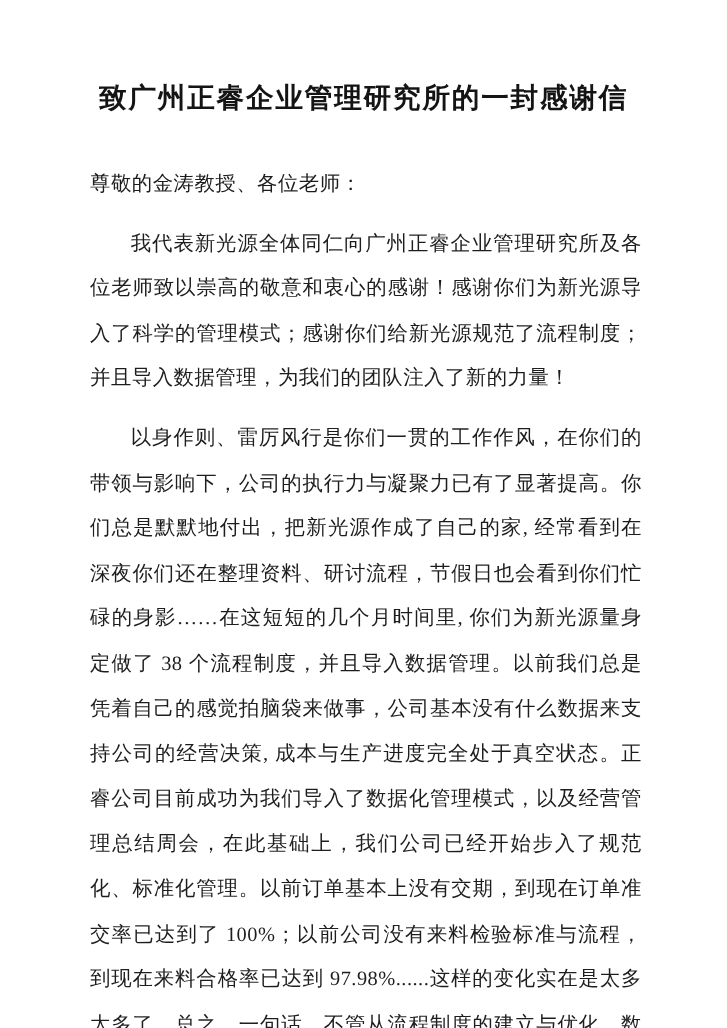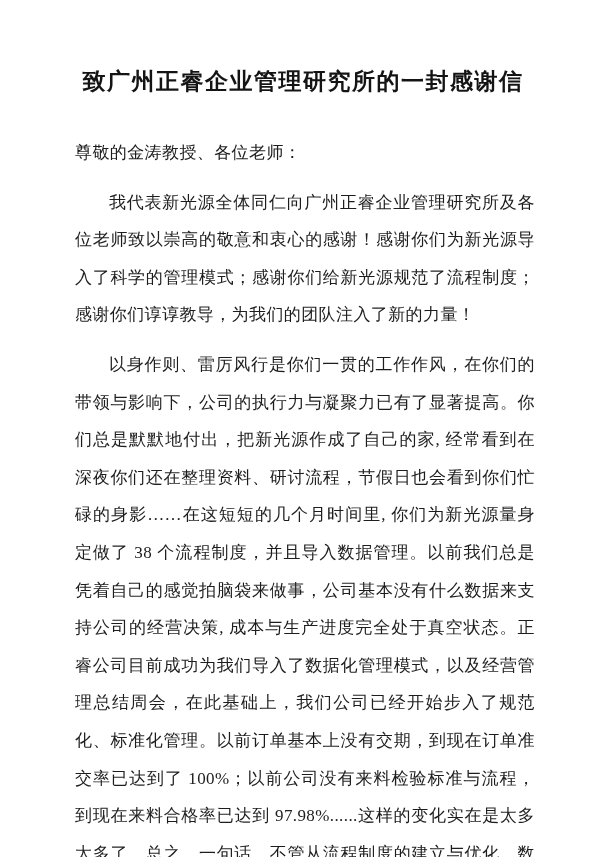--- a/index.html
+++ b/index.html
@@ -47,19 +47,19 @@
 
 <div class="page">
 
   <h1 class="title">致广州正睿企业管理研究所的一封感谢信</h1>
 
   <div class="letter-body">
 
     <p>尊敬的金涛教授、各位老师：</p>
 
 
-    <p class="indent">我代表新光源全体同仁向广州正睿企业管理研究所及各位老师致以崇高的敬意和衷心的感谢！感谢你们为新光源导入了科学的管理模式；感谢你们给新光源规范了流程制度；感谢你们谆谆教导，为我们的团队注入了新的力量！</p>
+    <p class="indent">我代表新光源全体同仁向广州正睿企业管理研究所及各位老师致以崇高的敬意和衷心的感谢！感谢你们为新光源导入了科学的管理模式；感谢你们给新光源规范了流程制度；并且导入数据管理，为我们的团队注入了新的力量！</p>
 
     <p class="indent">以身作则、雷厉风行是你们一贯的工作作风，在你们的带领与影响下，公司的执行力与凝聚力已有了显著提高。你们总是默默地付出，把新光源作成了自己的家, 经常看到在深夜你们还在整理资料、研讨流程，节假日也会看到你们忙碌的身影……在这短短的几个月时间里, 你们为新光源量身定做了 38 个流程制度，并且导入数据管理。以前我们总是凭着自己的感觉拍脑袋来做事，公司基本没有什么数据来支持公司的经营决策, 成本与生产进度完全处于真空状态。正睿公司目前成功为我们导入了数据化管理模式，以及经营管理总结周会，在此基础上，我们公司已经开始步入了规范化、标准化管理。以前订单基本上没有交期，到现在订单准交率已达到了 100%；以前公司没有来料检验标准与流程，到现在来料合格率已达到 97.98%......这样的变化实在是太多太多了。总之，一句话，不管从流程制度的建立与优化，数据化管理模式的建立与导入，6S 管理的培训与推行, 还有团队与企业文化的打造等等，这些正是广州正睿企业管理研究所老师</p>
 
   </div>
 
 </div>
 
 </body></html>

